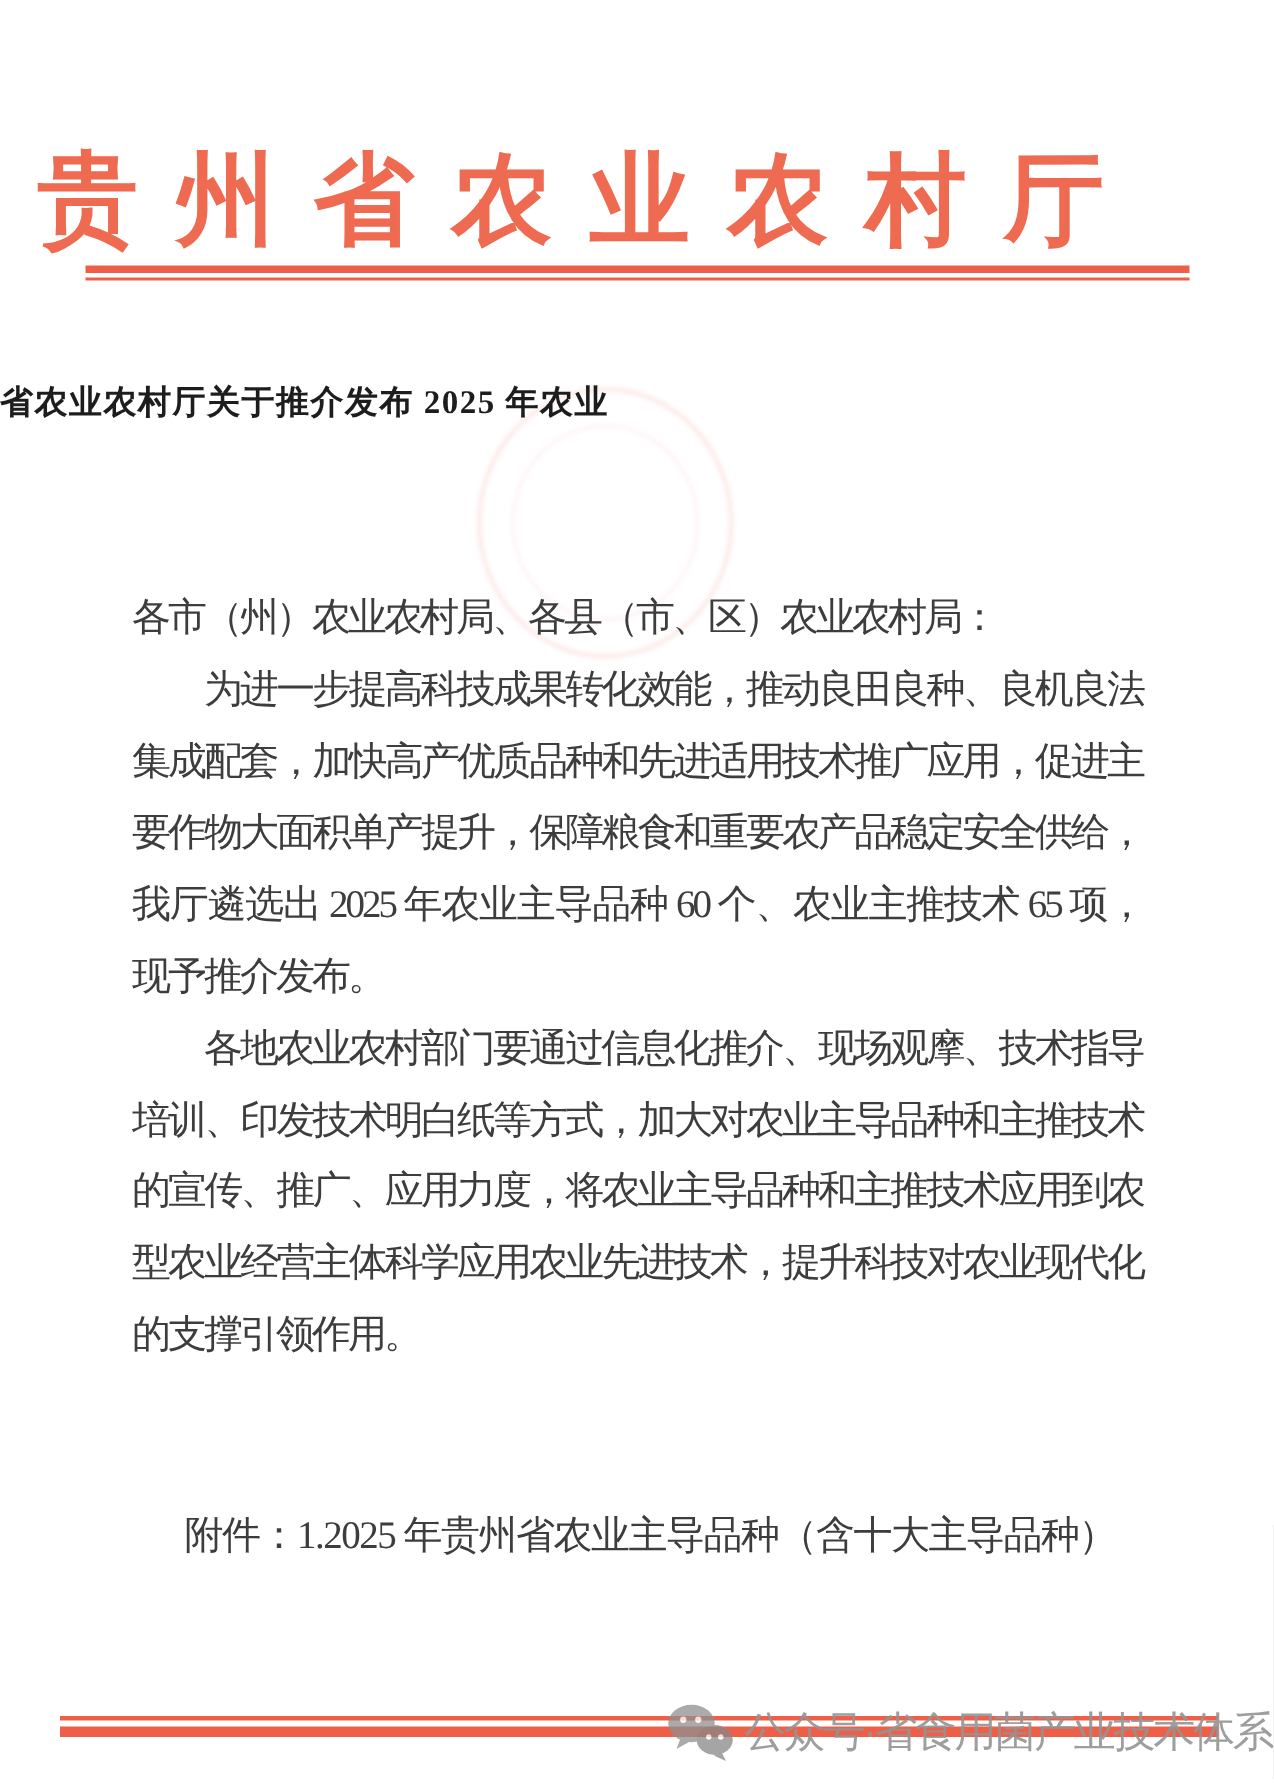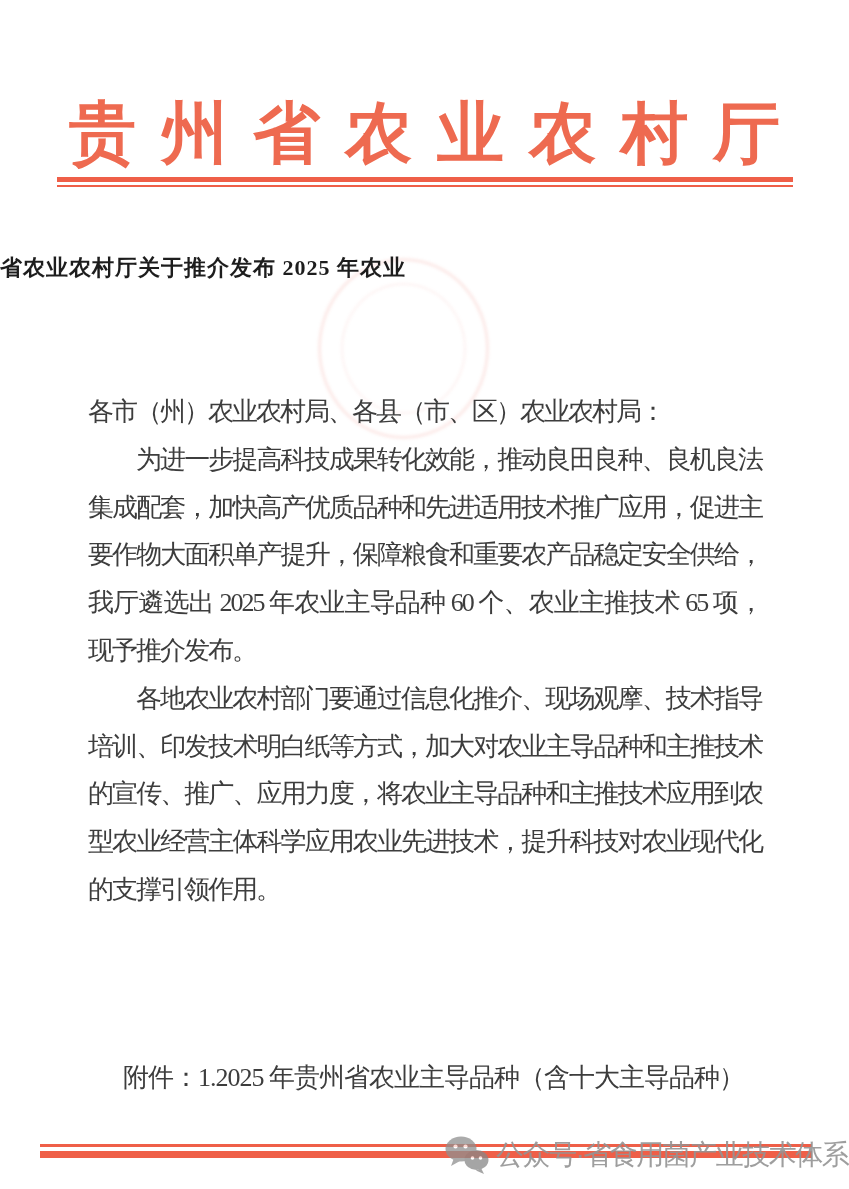--- a/index.html
+++ b/index.html
@@ -10,21 +10,21 @@
     background: #ffffff;
     font-family: "Liberation Serif", serif;
     overflow: hidden;
     margin: 0 auto;
   }
 
   
   .agency-name {
     position: absolute;
     top: 88px; left: 0; right: 0;
-    text-align: center;
+    text-align: left;
     font-size: 67px;
     font-weight: 700;
     color: var(--accent-red);
     letter-spacing: 25px;
     text-indent: 25px;
     white-space: nowrap;
   }
   .header-divider { position: absolute; top: 177px; left: 57px; width: 736px; }
   .header-divider .thick { height: 5px; background: var(--rule-red); }
   .header-divider .thin  { height: 2px; background: var(--rule-red); margin-top: 3px; }
@@ -67,21 +67,21 @@
     font-size: 26px;
     letter-spacing: -2px;
     line-height: 47.8px;
   }
   .doc-body .line { white-space: nowrap; }
   .doc-body .line.justify { white-space: normal; text-align: justify; text-align-last: justify; }
   .doc-body .line.indent { text-indent: 48px; }
 
   .attachment-line {
     position: absolute;
-    top: 1054px; left: 88px;
+    top: 1000px; left: 88px;
     width: 700px;
     padding-left: 35px;
     color: var(--body-text);
     font-size: 26px;
     letter-spacing: -1px;
     line-height: 47.8px;
     white-space: nowrap;
     font-family: Liberation Serif, serif;
   }
 

